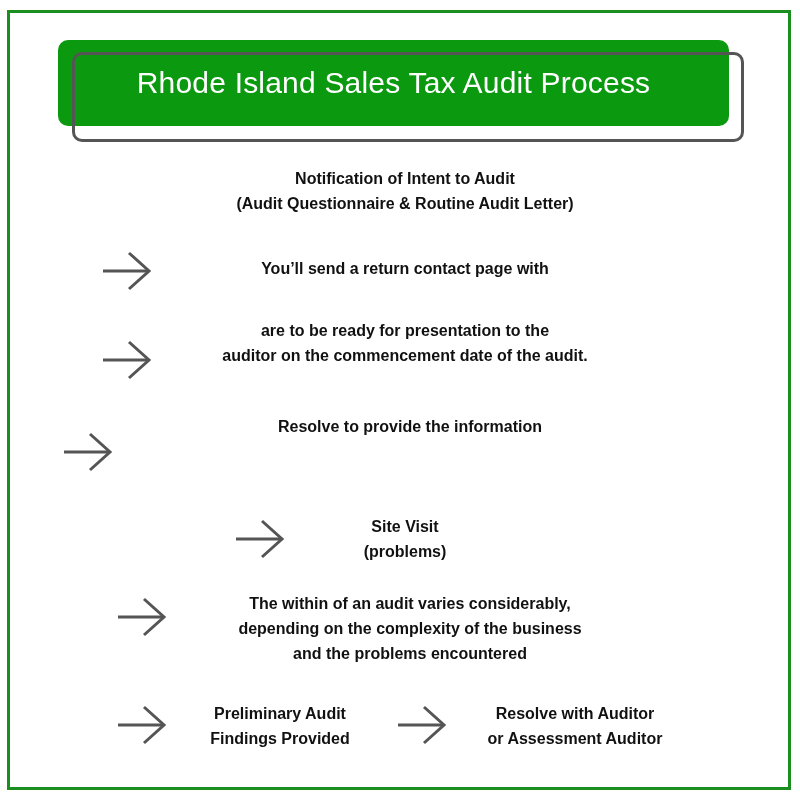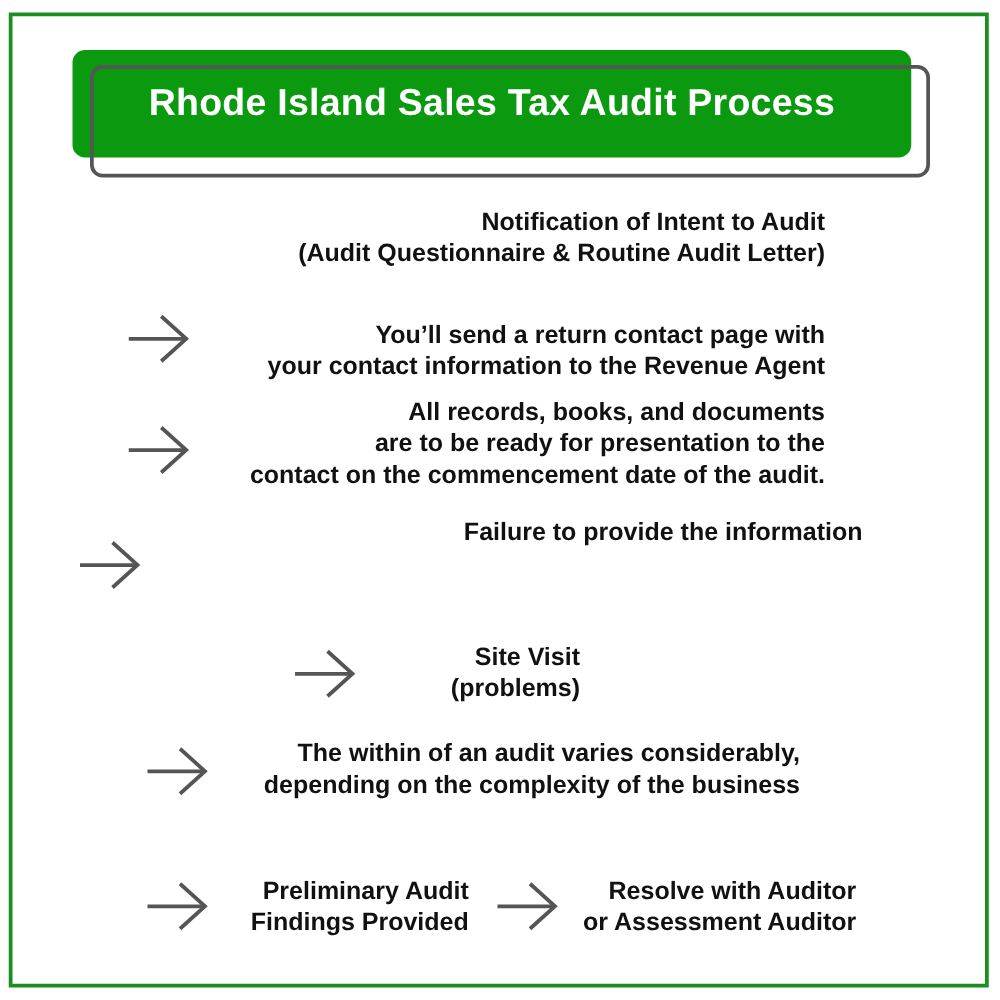--- a/index.html
+++ b/index.html
@@ -6,22 +6,22 @@
     body { width: 800px; height: 800px; position: relative; overflow: hidden;
            font-family: "Liberation Sans", "DejaVu Sans", sans-serif; color: #111; }
     .frame { position: absolute; left: 7px; top: 10px; width: 778px; height: 774px;
              border: 3px solid #1a8f1f; box-sizing: content-box; }
     .title-outline { position: absolute; left: 72px; top: 52px; width: 666px; height: 84px;
                      border: 3px solid #555555; border-radius: 10px; }
     .title-box { position: absolute; left: 58px; top: 40px; width: 671px; height: 86px;
                  background: #0b9a0f; border-radius: 10px; }
     .title-text { position: absolute; left: 58px; top: 40px; width: 671px; height: 86px;
                   display: flex; align-items: center; justify-content: center;
-                  color: #ffffff; font-weight: bold; font-size: 30px; letter-spacing: 0.2px; }
-    .step { position: absolute; text-align: right; font-weight: bold; font-size: 20px;
+                  color: #ffffff; font-weight: normal; font-size: 30px; letter-spacing: 0.2px; }
+    .step { position: absolute; text-align: center; font-weight: bold; font-size: 16px;
             line-height: 25px; color: #111; white-space: nowrap; }
     .arrow { position: absolute; width: 52px; height: 44px; }
     .arrow svg { width: 52px; height: 44px; display: block; }
   </style>
 </head>
 <body>
 
 <div class="frame"></div>
 
 <div class="title-box"></div>
@@ -34,65 +34,64 @@
 </div>
 
 <div class="arrow" style="left:101px; top:249px;">
   <svg viewBox="0 0 52 44">
       <line x1="2" y1="22" x2="48" y2="22" stroke="#555" stroke-width="3"></line>
       <polyline points="28,4 48,22 28,40" fill="none" stroke="#555" stroke-width="3"></polyline>
     </svg>
 </div>
 <div class="step" style="left:150px; top:244px; width:510px;margin-top:12px;">
   <div>You’ll send a return contact page with</div>
-  <div>your contact information to the Revenue Agent</div>
 </div>
 
 <div class="arrow" style="left:101px; top:338px;">
   <svg viewBox="0 0 52 44">
       <line x1="2" y1="22" x2="48" y2="22" stroke="#555" stroke-width="3"></line>
       <polyline points="28,4 48,22 28,40" fill="none" stroke="#555" stroke-width="3"></polyline>
     </svg>
 </div>
 <div class="step" style="left:150px; top:318px; width:510px;">
-  <div>All records, books, and documents</div>
   <div>are to be ready for presentation to the</div>
-  <div>contact on the commencement date of the audit.</div>
+  <div>auditor on the commencement date of the audit.</div>
 </div>
 
 <div class="arrow" style="left:62px; top:430px;">
   <svg viewBox="0 0 52 44">
       <line x1="2" y1="22" x2="48" y2="22" stroke="#555" stroke-width="3"></line>
       <polyline points="28,4 48,22 28,40" fill="none" stroke="#555" stroke-width="3"></polyline>
     </svg>
 </div>
 <div class="step" style="left:130px; top:414px; width:560px;">
-  <div>Failure to provide the information</div>
+  <div>Resolve to provide the information</div>
 </div>
 
 <div class="arrow" style="left:234px; top:517px;">
   <svg viewBox="0 0 52 44">
       <line x1="2" y1="22" x2="48" y2="22" stroke="#555" stroke-width="3"></line>
       <polyline points="28,4 48,22 28,40" fill="none" stroke="#555" stroke-width="3"></polyline>
     </svg>
 </div>
-<div class="step" style="left:314px; top:514px; width:150px;">
+<div class="step" style="left:330px; top:514px; width:150px;">
   <div>Site Visit</div>
   <div>(problems)</div>
 </div>
 
 <div class="arrow" style="left:116px; top:595px;">
   <svg viewBox="0 0 52 44">
       <line x1="2" y1="22" x2="48" y2="22" stroke="#555" stroke-width="3"></line>
       <polyline points="28,4 48,22 28,40" fill="none" stroke="#555" stroke-width="3"></polyline>
     </svg>
 </div>
 <div class="step" style="left:180px; top:591px; width:460px;">
   <div>The within of an audit varies considerably,</div>
   <div>depending on the complexity of the business</div>
+  <div>and the problems encountered</div>
 </div>
 
 <div class="arrow" style="left:116px; top:703px;">
   <svg viewBox="0 0 52 44">
       <line x1="2" y1="22" x2="48" y2="22" stroke="#555" stroke-width="3"></line>
       <polyline points="28,4 48,22 28,40" fill="none" stroke="#555" stroke-width="3"></polyline>
     </svg>
 </div>
 <div class="step" style="left:185px; top:701px; width:190px;">
   <div>Preliminary Audit</div>

